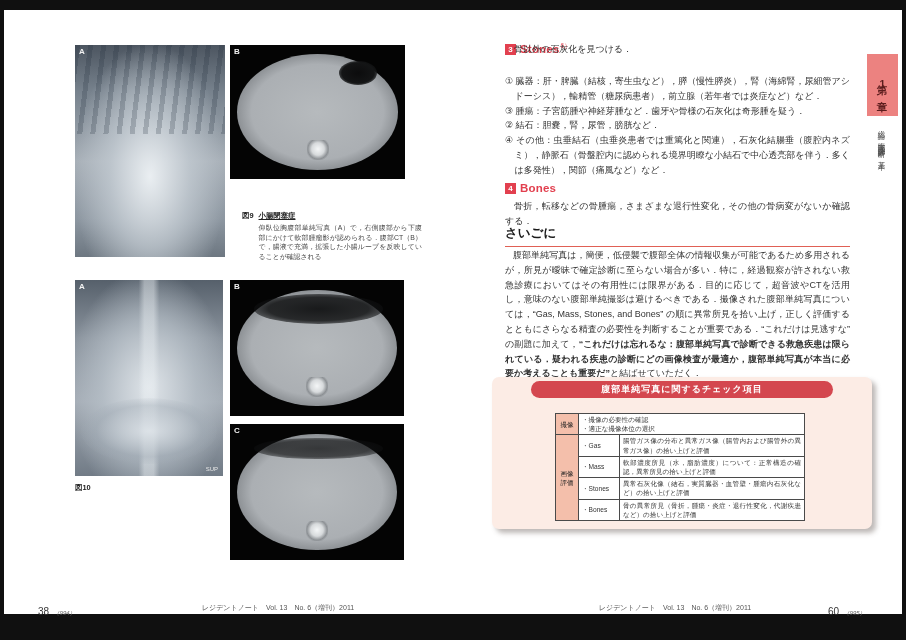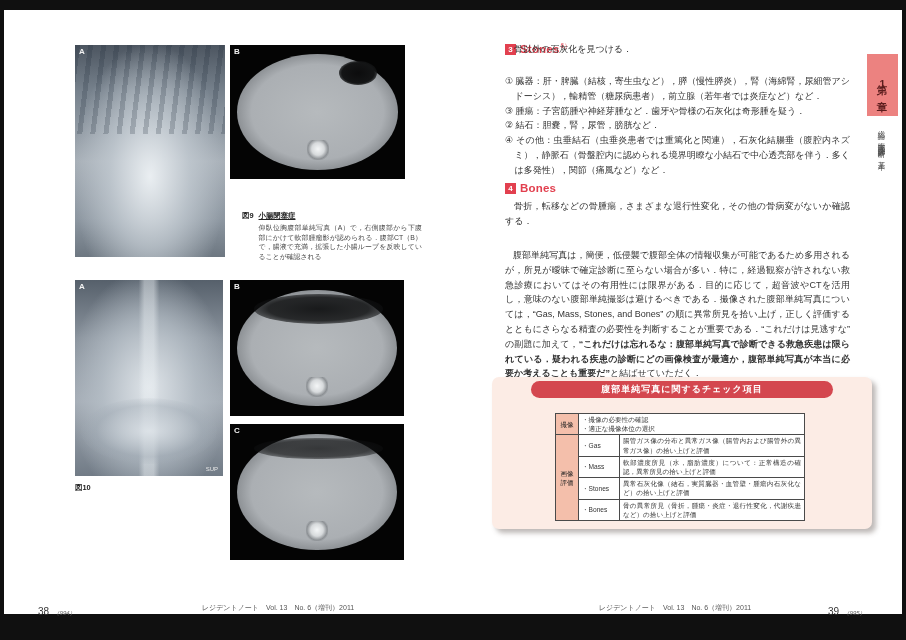--- a/index.html
+++ b/index.html
@@ -136,20 +136,21 @@
     <div class="jp hang">② 結石：胆嚢，腎，尿管，膀胱など．</div>
     <div class="jp hang">④ その他：虫垂結石（虫垂炎患者では重篤化と関連），石灰化結腸垂（腹腔内ネズミ），静脈石（骨盤腔内に認められる境界明瞭な小結石で中心透亮部を伴う．多くは多発性），関節（痛風など）など．</div>
   </div>
 
   <div class="sec-head abs" style="left:505px;top:182px;">
     <span class="numbox">4</span>
     <span class="sec-title">Bones</span>
   </div>
   <div class="jp indent1 abs" style="left:505px;top:199px;width:345px;">骨折，転移などの骨腫瘍，さまざまな退行性変化，その他の骨病変がないか確認する．</div>
 
+  <div class="saigo abs" style="left:505px;top:225px;width:345px;">さいごに</div>
   <div class="jp abs" style="left:505px;top:248px;width:345px;"><span class="indent1" style="display:inline-block;width:8px;"></span><span>腹部単純写真は，簡便，低侵襲で腹部全体の情報収集が可能であるため多用されるが，所見が曖昧で確定診断に至らない場合が多い．特に，経過観察が許されない救急診療においてはその有用性には限界がある．目的に応じて，超音波やCTを活用し，意味のない腹部単純撮影は避けるべきである．撮像された腹部単純写真については，“Gas, Mass, Stones, and Bones” の順に異常所見を拾い上げ，正しく評価するとともにさらなる精査の必要性を判断することが重要である．“これだけは見逃すな” の副題に加えて，</span><span class="boldrun">“これだけは忘れるな：腹部単純写真で診断できる救急疾患は限られている．疑われる疾患の診断にどの画像検査が最適か，腹部単純写真が本当に必要か考えることも重要だ”</span><span>と結ばせていただく．</span></div>
 
   <div class="checkbox abs" style="left:492px;top:377px;width:380px;height:152px;">
     <div class="pill">腹部単純写真に関するチェック項目</div>
     <table class="chk">
       <tbody>
           <tr>
         <td class="hdr">撮像</td>
         <td class="txt" colspan="2">
           <div>・撮像の必要性の確認</div>
@@ -172,20 +173,20 @@
       <tr class="dot">
         <td class="lab">・Bones</td>
         <td class="txt">骨の異常所見（骨折，腫瘍・炎症・退行性変化，代謝疾患など）の拾い上げと評価</td>
       </tr>
     </tbody>
       </table>
   </div>
 
   <div class="footer abs" style="left:550px;top:603px;width:250px;text-align:center;">レジデントノート　Vol. 13　No. 6（増刊）2011</div>
   <div class="abs" style="left:828px;top:601px;">
-    <span class="pagenum">39</span>
+    <span class="pagenum">60</span>
     <span class="pageparen">（995）</span>
   </div>
 
   <div class="chap-tab abs" style="left:867px;top:54px;width:31px;height:62px;">第1章</div>
   <div class="chap-title abs" style="left:876px;top:124px;height:170px;">総論：腹部画像診断の基本</div>
 
 </div>
 
 </body></html>

